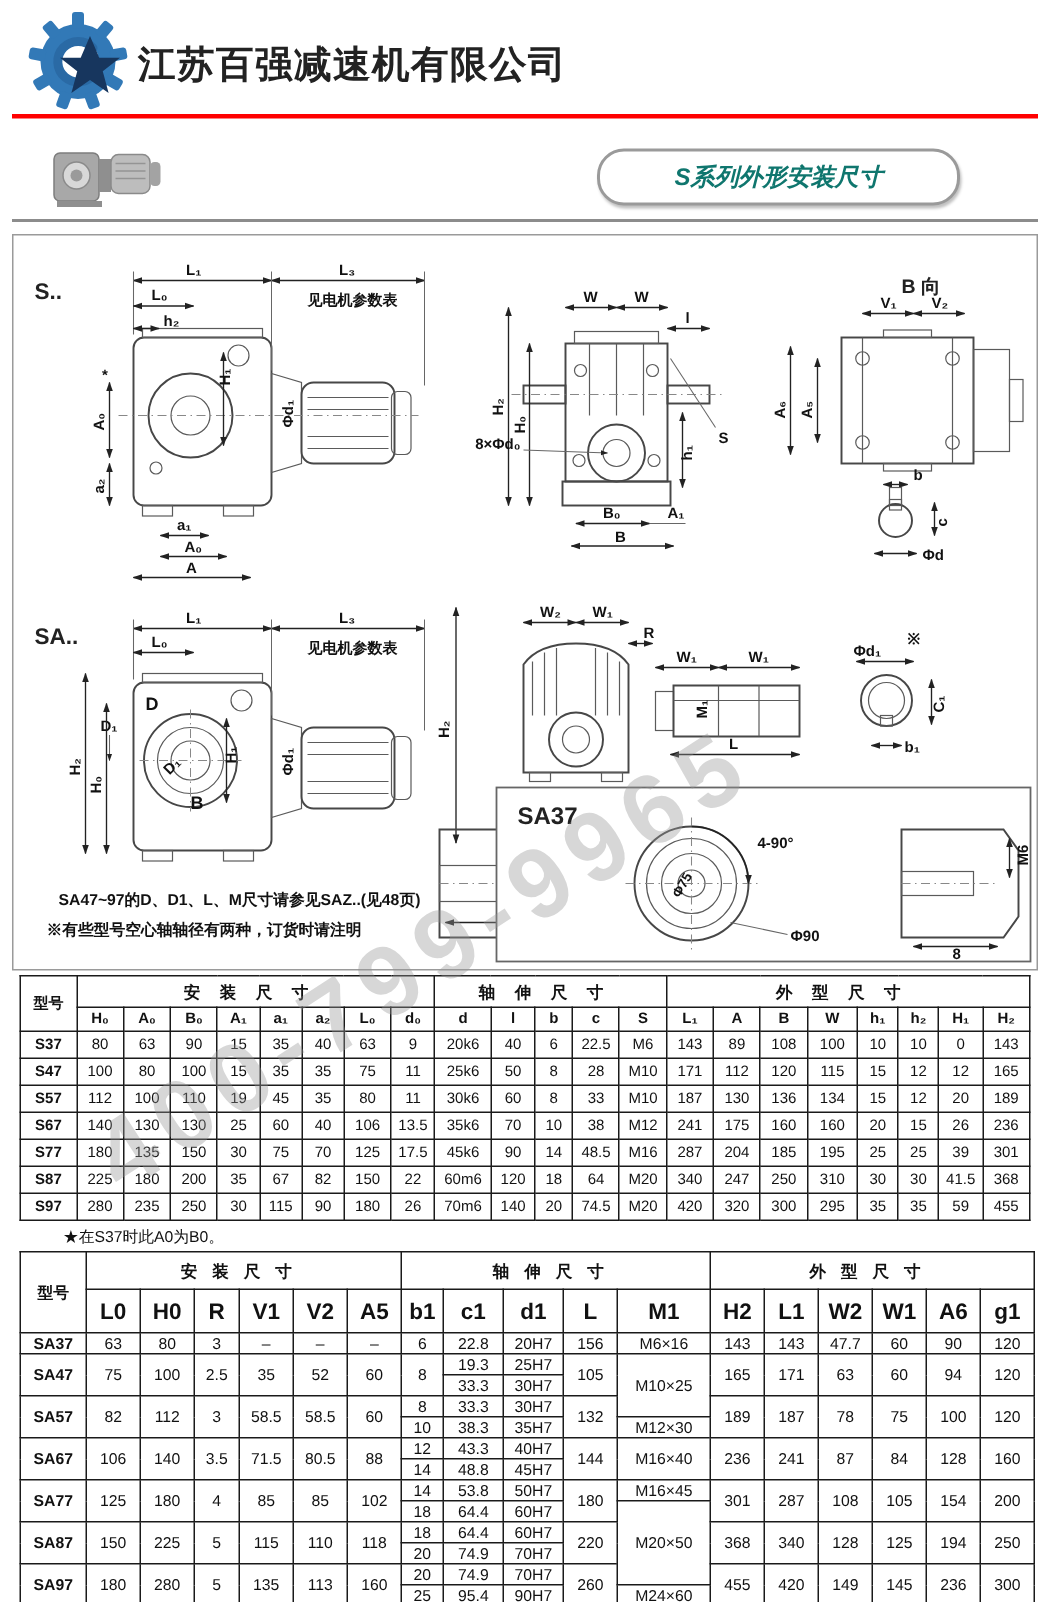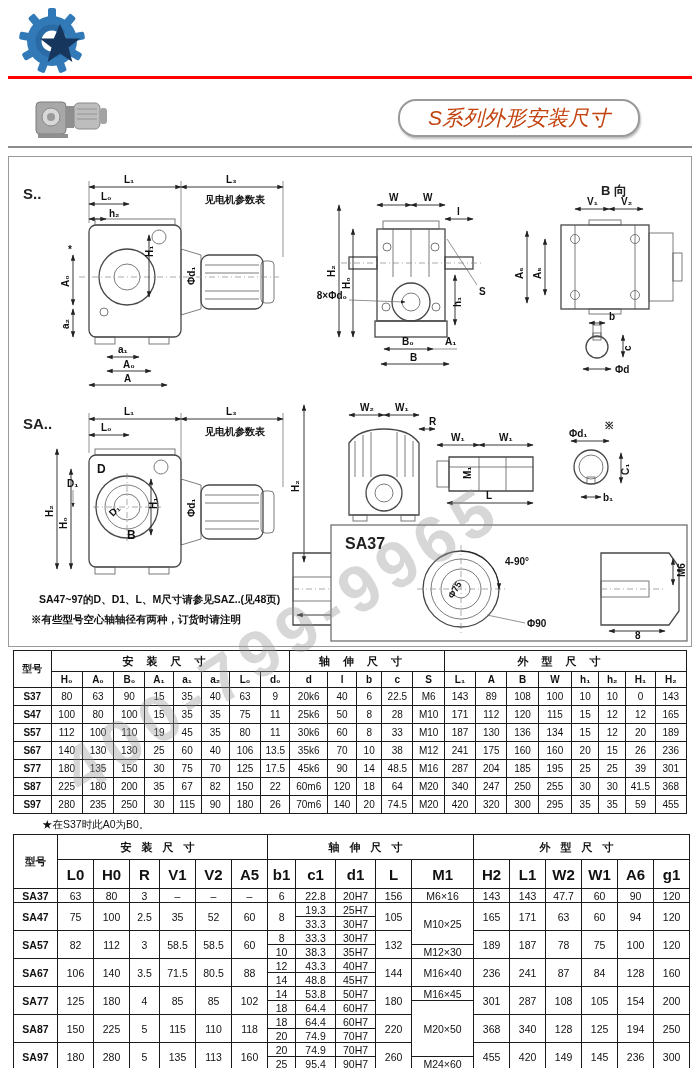--- a/index.html
+++ b/index.html
@@ -7,21 +7,21 @@
        font-family:"Liberation Sans",sans-serif;color:#111;}
   
   .hdr{position:absolute;left:0;top:0;width:700px;height:78px;}
   .company{position:absolute;left:92px;top:26px;font-size:25px;font-weight:bold;color:#222;letter-spacing:1px;}
   .hotline{position:absolute;left:398px;top:32px;font-size:19px;font-weight:bold;color:#f40000;}
   .hotline .num{font-family:"Liberation Serif",serif;font-size:23px;letter-spacing:1px;}
   .redline{position:absolute;left:8px;right:8px;top:76px;height:3px;background:#ff0000;}
   
   .badge{position:absolute;left:398px;top:99px;width:238px;height:34px;border:2px solid #9a9a9a;
          border-radius:18px;box-shadow:1px 2px 2px rgba(0,0,0,.25);display:flex;align-items:center;justify-content:center;
-         font-size:21px;font-weight:normal;font-style:italic;color:#c2410c;background:#fff;}
+         font-size:16px;font-weight:bold;font-style:italic;color:#0f766e;background:#fff;}
   .grayline{position:absolute;left:8px;right:8px;top:146px;height:2px;background:#8c8c8c;}
   
   .panel{position:absolute;left:8px;top:156px;width:682px;height:489px;border:1px solid #9a9a9a;background:#fff;}
   .wm{position:absolute;left:60px;top:582px;font-size:66px;font-weight:bold;color:rgba(150,150,150,.38);
       letter-spacing:8px;transform:rotate(-33deg);transform-origin:0 50%;white-space:nowrap;pointer-events:none;z-index:5;}
   svg text{font-family:"Liberation Sans",sans-serif;}
   .dim{font-size:10px;font-weight:bold;fill:#111;}
   .dimb{font-size:12px;font-weight:bold;fill:#111;}
   .vlab{font-size:15px;font-weight:bold;fill:#222;}
   .cn{font-size:10px;font-weight:bold;fill:#111;}
@@ -61,20 +61,21 @@
           <rect x="-4" y="-33" width="8" height="11" rx="2" transform="rotate(320)"></rect>
         </g>
       </g>
       <circle r="14" fill="#fff"></circle>
       <path d="M10,-9 A13.5,13.5 0 1 0 11,8" fill="none" stroke="#2a6aa5" stroke-width="6" stroke-linecap="round"></path>
       <g transform="translate(8,4)">
         <path d="M0,-21 L6.2,-6.5 L20,-6.5 L8.5,2.5 L12.4,17 L0,8.4 L-12.4,17 L-8.5,2.5 L-20,-6.5 L-6.2,-6.5 Z" fill="#17365e"></path>
       </g>
     </g>
   </svg>
+  <div class="company">江苏百强减速机有限公司</div>
 </div>
 <div class="redline"></div>
 
 <svg width="86" height="56" style="position:absolute;left:30px;top:90px">
   <rect x="6" y="12" width="30" height="32" rx="4" fill="#a8a8a8" stroke="#7d7d7d"></rect>
   <circle cx="21" cy="27" r="9" fill="#d8d8d8" stroke="#8a8a8a"></circle>
   <circle cx="21" cy="27" r="4" fill="#9a9a9a"></circle>
   <rect x="36" y="16" width="8" height="22" fill="#8f8f8f"></rect>
   <rect x="44" y="13" width="26" height="26" rx="5" fill="#bdbdbd" stroke="#8a8a8a"></rect>
   <line x1="47" y1="19" x2="67" y2="19" stroke="#949494"></line>
@@ -525,21 +526,21 @@
         <td>150</td>
         <td>22</td>
         <td>60m6</td>
         <td>120</td>
         <td>18</td>
         <td>64</td>
         <td>M20</td>
         <td>340</td>
         <td>247</td>
         <td>250</td>
-        <td>255</td>
+        <td>310</td>
         <td>30</td>
         <td>30</td>
         <td>41.5</td>
         <td>368</td>
       </tr>
       <tr>
         <td class="mod">S97</td>
         <td>280</td>
         <td>235</td>
         <td>250</td>

